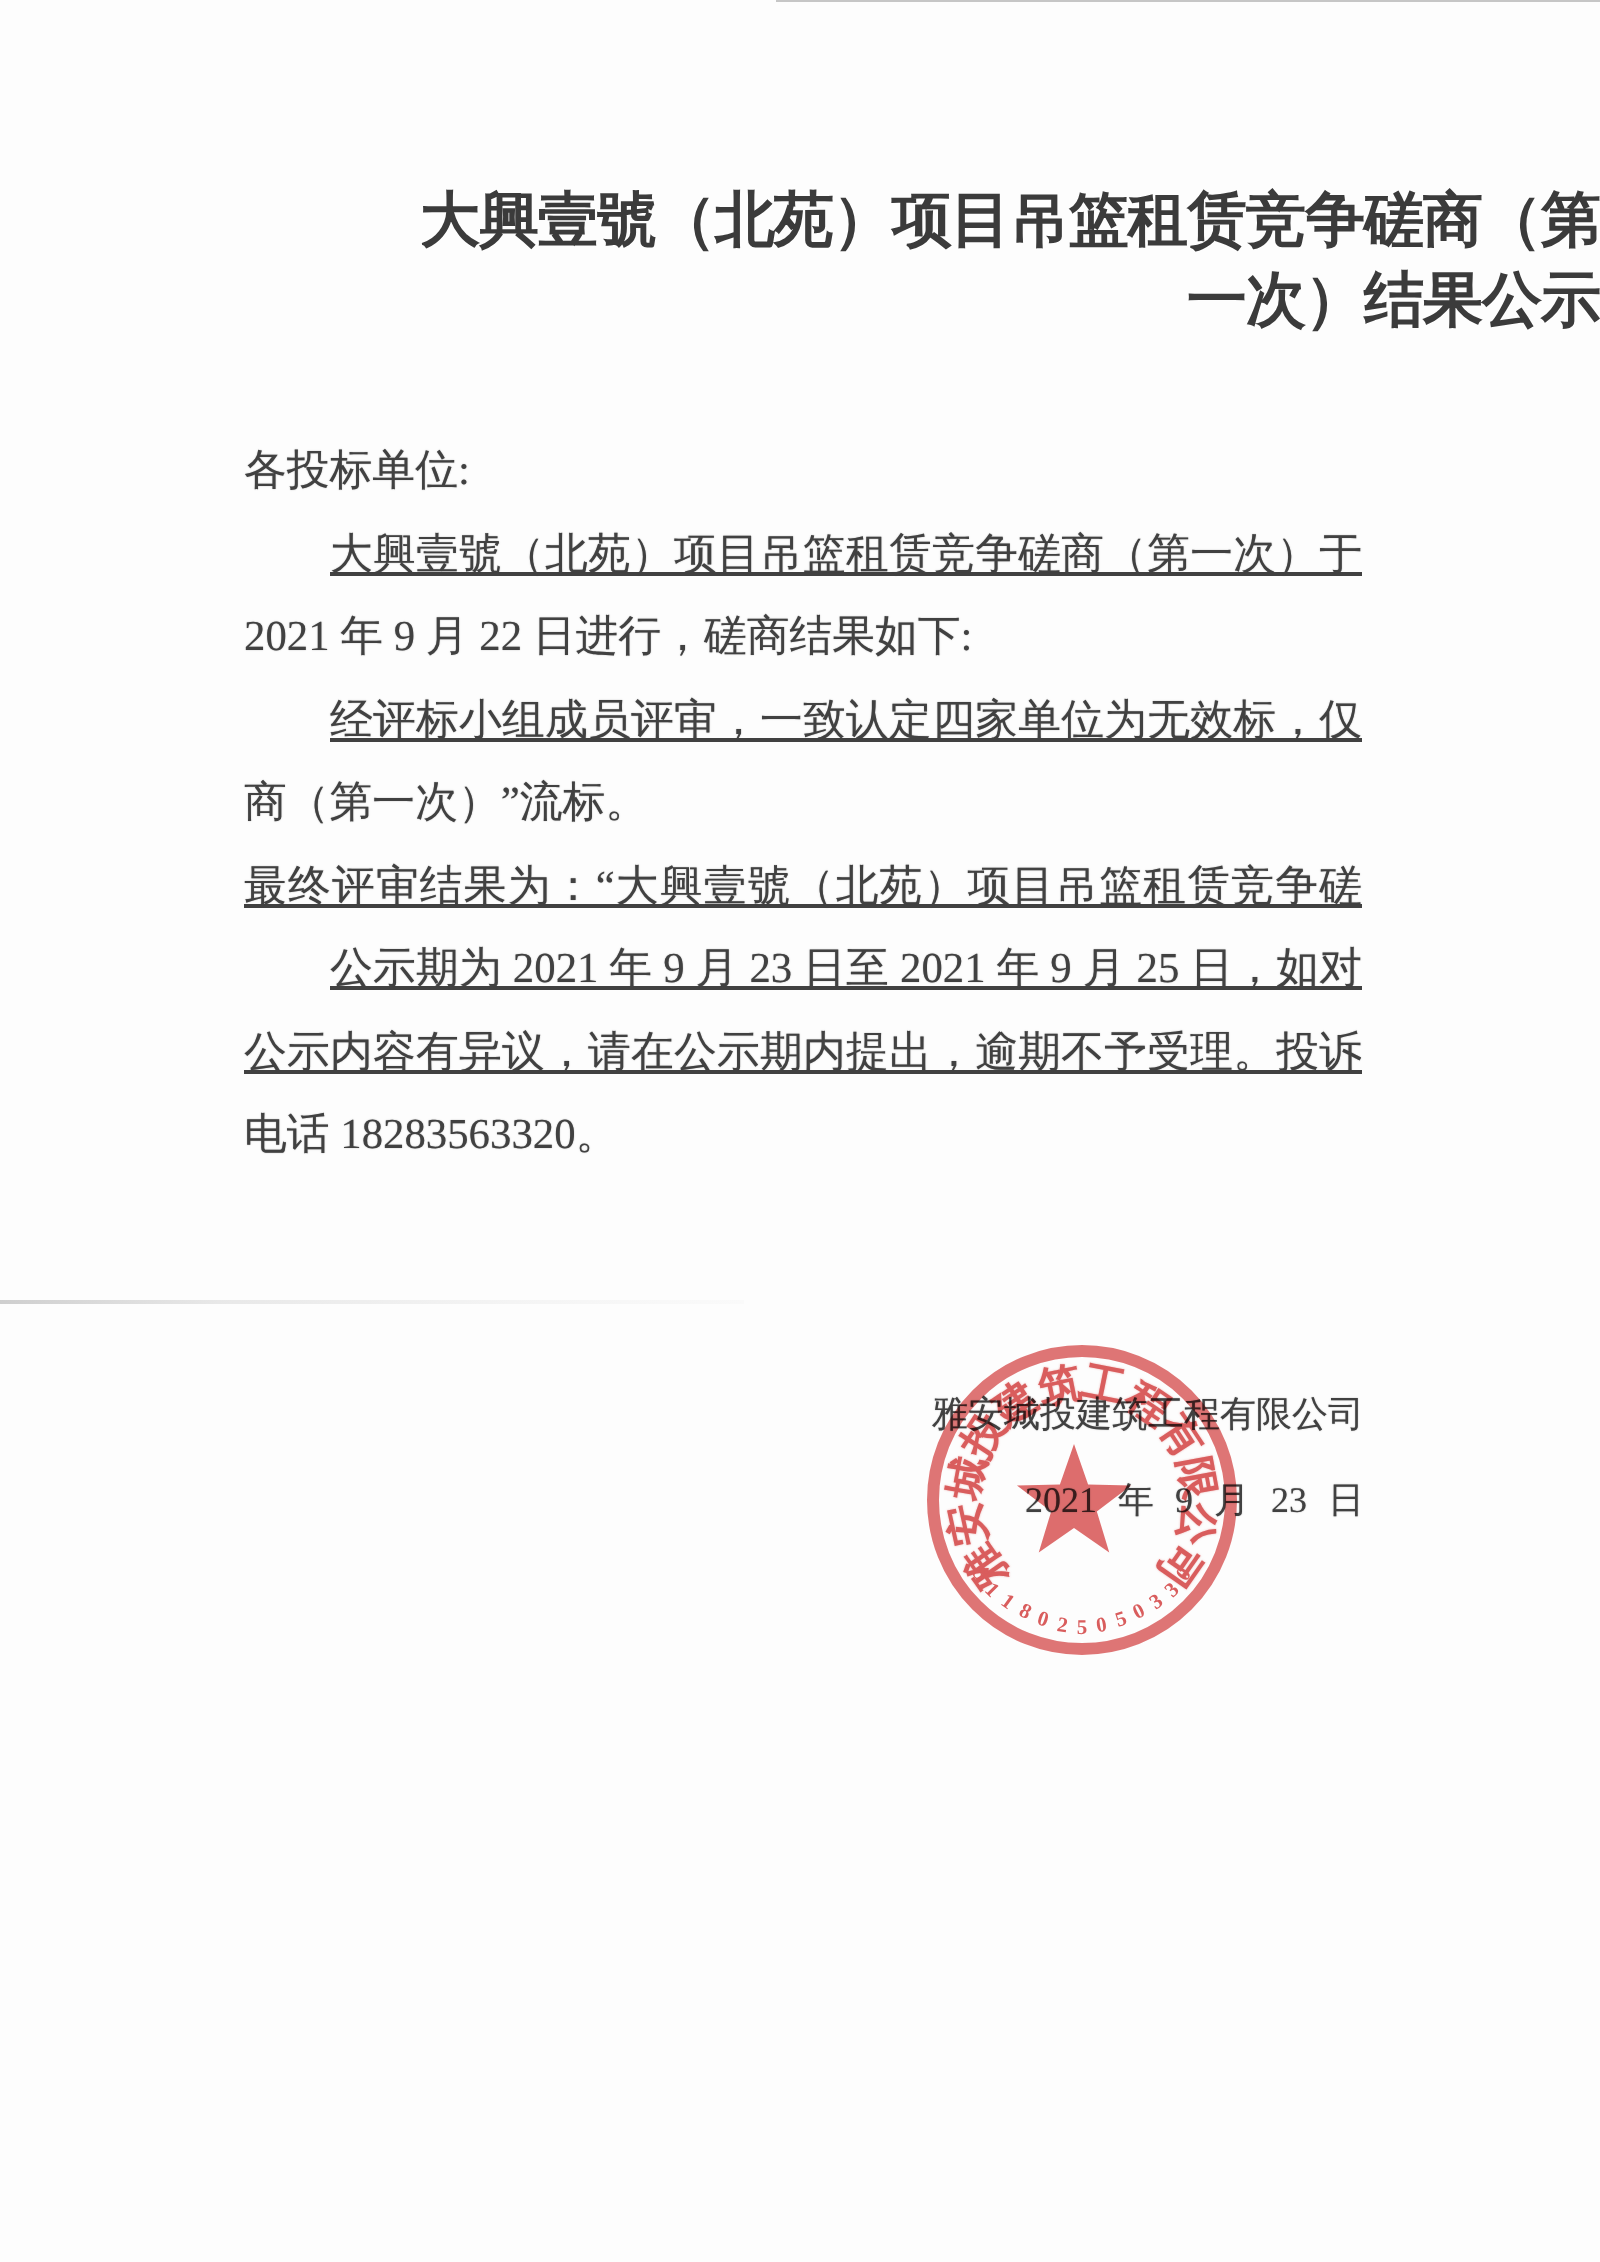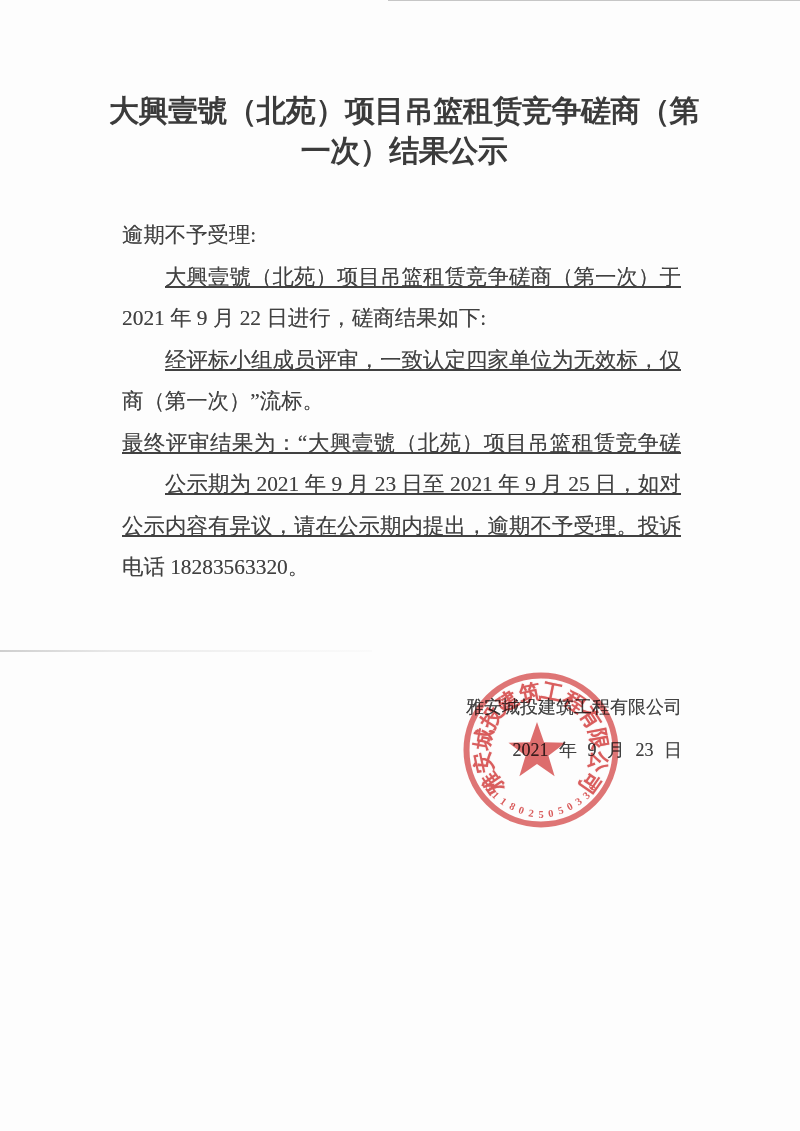--- a/index.html
+++ b/index.html
@@ -29,21 +29,21 @@
     background: linear-gradient(90deg,
       rgba(150,150,150,.45) 0%,
       rgba(185,185,185,.30) 30%,
       rgba(205,205,205,.18) 70%,
       rgba(215,215,215,.08) 100%);
   }
   .doc-title {
     position: absolute;
     left: 8px; top: 91px; width: 792px;
     margin: 0;
-    text-align: center;
+    text-align: right;
     font-family: "Liberation Sans", "DejaVu Sans", sans-serif;
     font-size: 30px;
     font-weight: 700;
     letter-spacing: -0.5px;
     line-height: 40px;
     color: #3b3b3b;
   }
   .doc-title .tl { display: block; }
   .doc-body {
     position: absolute;
@@ -97,21 +97,21 @@
 <div class="page">
 
   <div class="scan-top-edge"></div>
 
   <h1 class="doc-title">
     <span class="tl">大興壹號（北苑）项目吊篮租赁竞争磋商（第</span>
     <span class="tl">一次）结果公示</span>
   </h1>
 
   <div class="doc-body">
-    <div class="line">逾期不予受理:</div>
+    <div class="line">各投标单位:</div>
     <div class="line j ind">大興壹號（北苑）项目吊篮租赁竞争磋商（第一次）于</div>
     <div class="line">2021 年 9 月 22 日进行，磋商结果如下:</div>
     <div class="line j ind">经评标小组成员评审，一致认定四家单位为无效标，仅</div>
     <div class="line">商（第一次）”流标。</div>
     <div class="line j">最终评审结果为：“大興壹號（北苑）项目吊篮租赁竞争磋</div>
     <div class="line j ind">公示期为 2021 年 9 月 23 日至 2021 年 9 月 25 日，如对</div>
     <div class="line j">公示内容有异议，请在公示期内提出，逾期不予受理。投诉</div>
     <div class="line">电话 18283563320。</div>
   </div>
 

